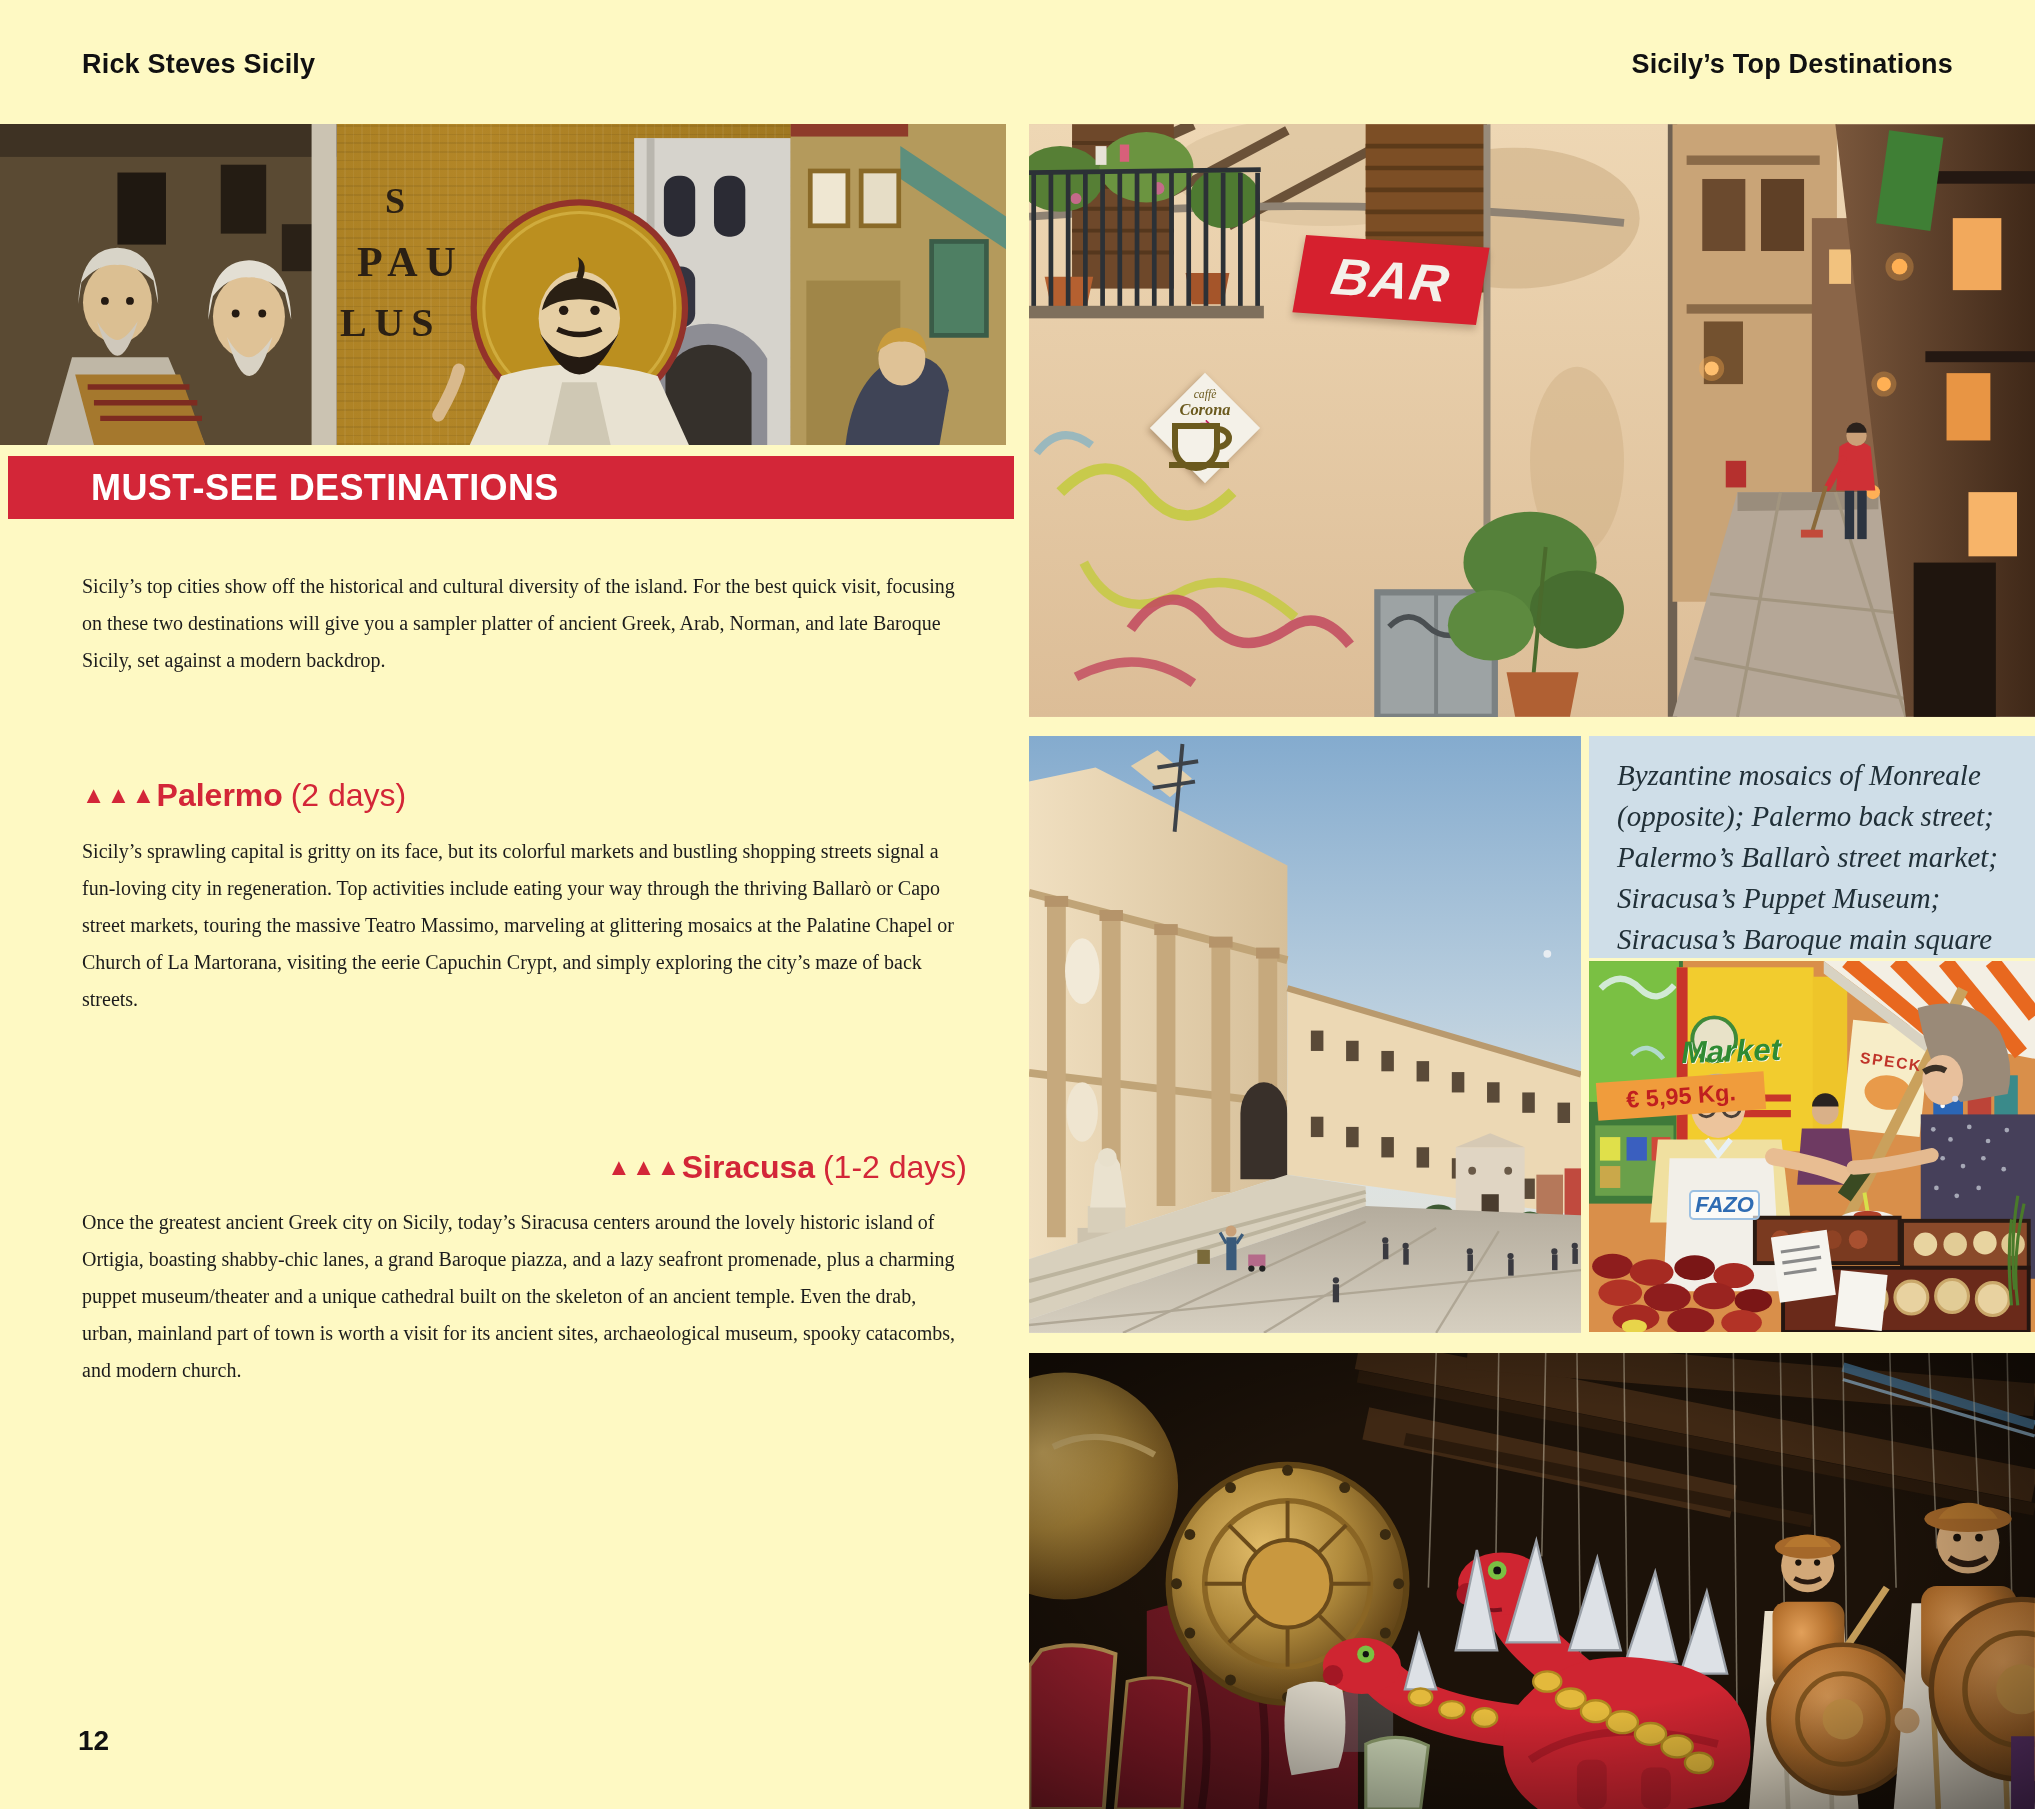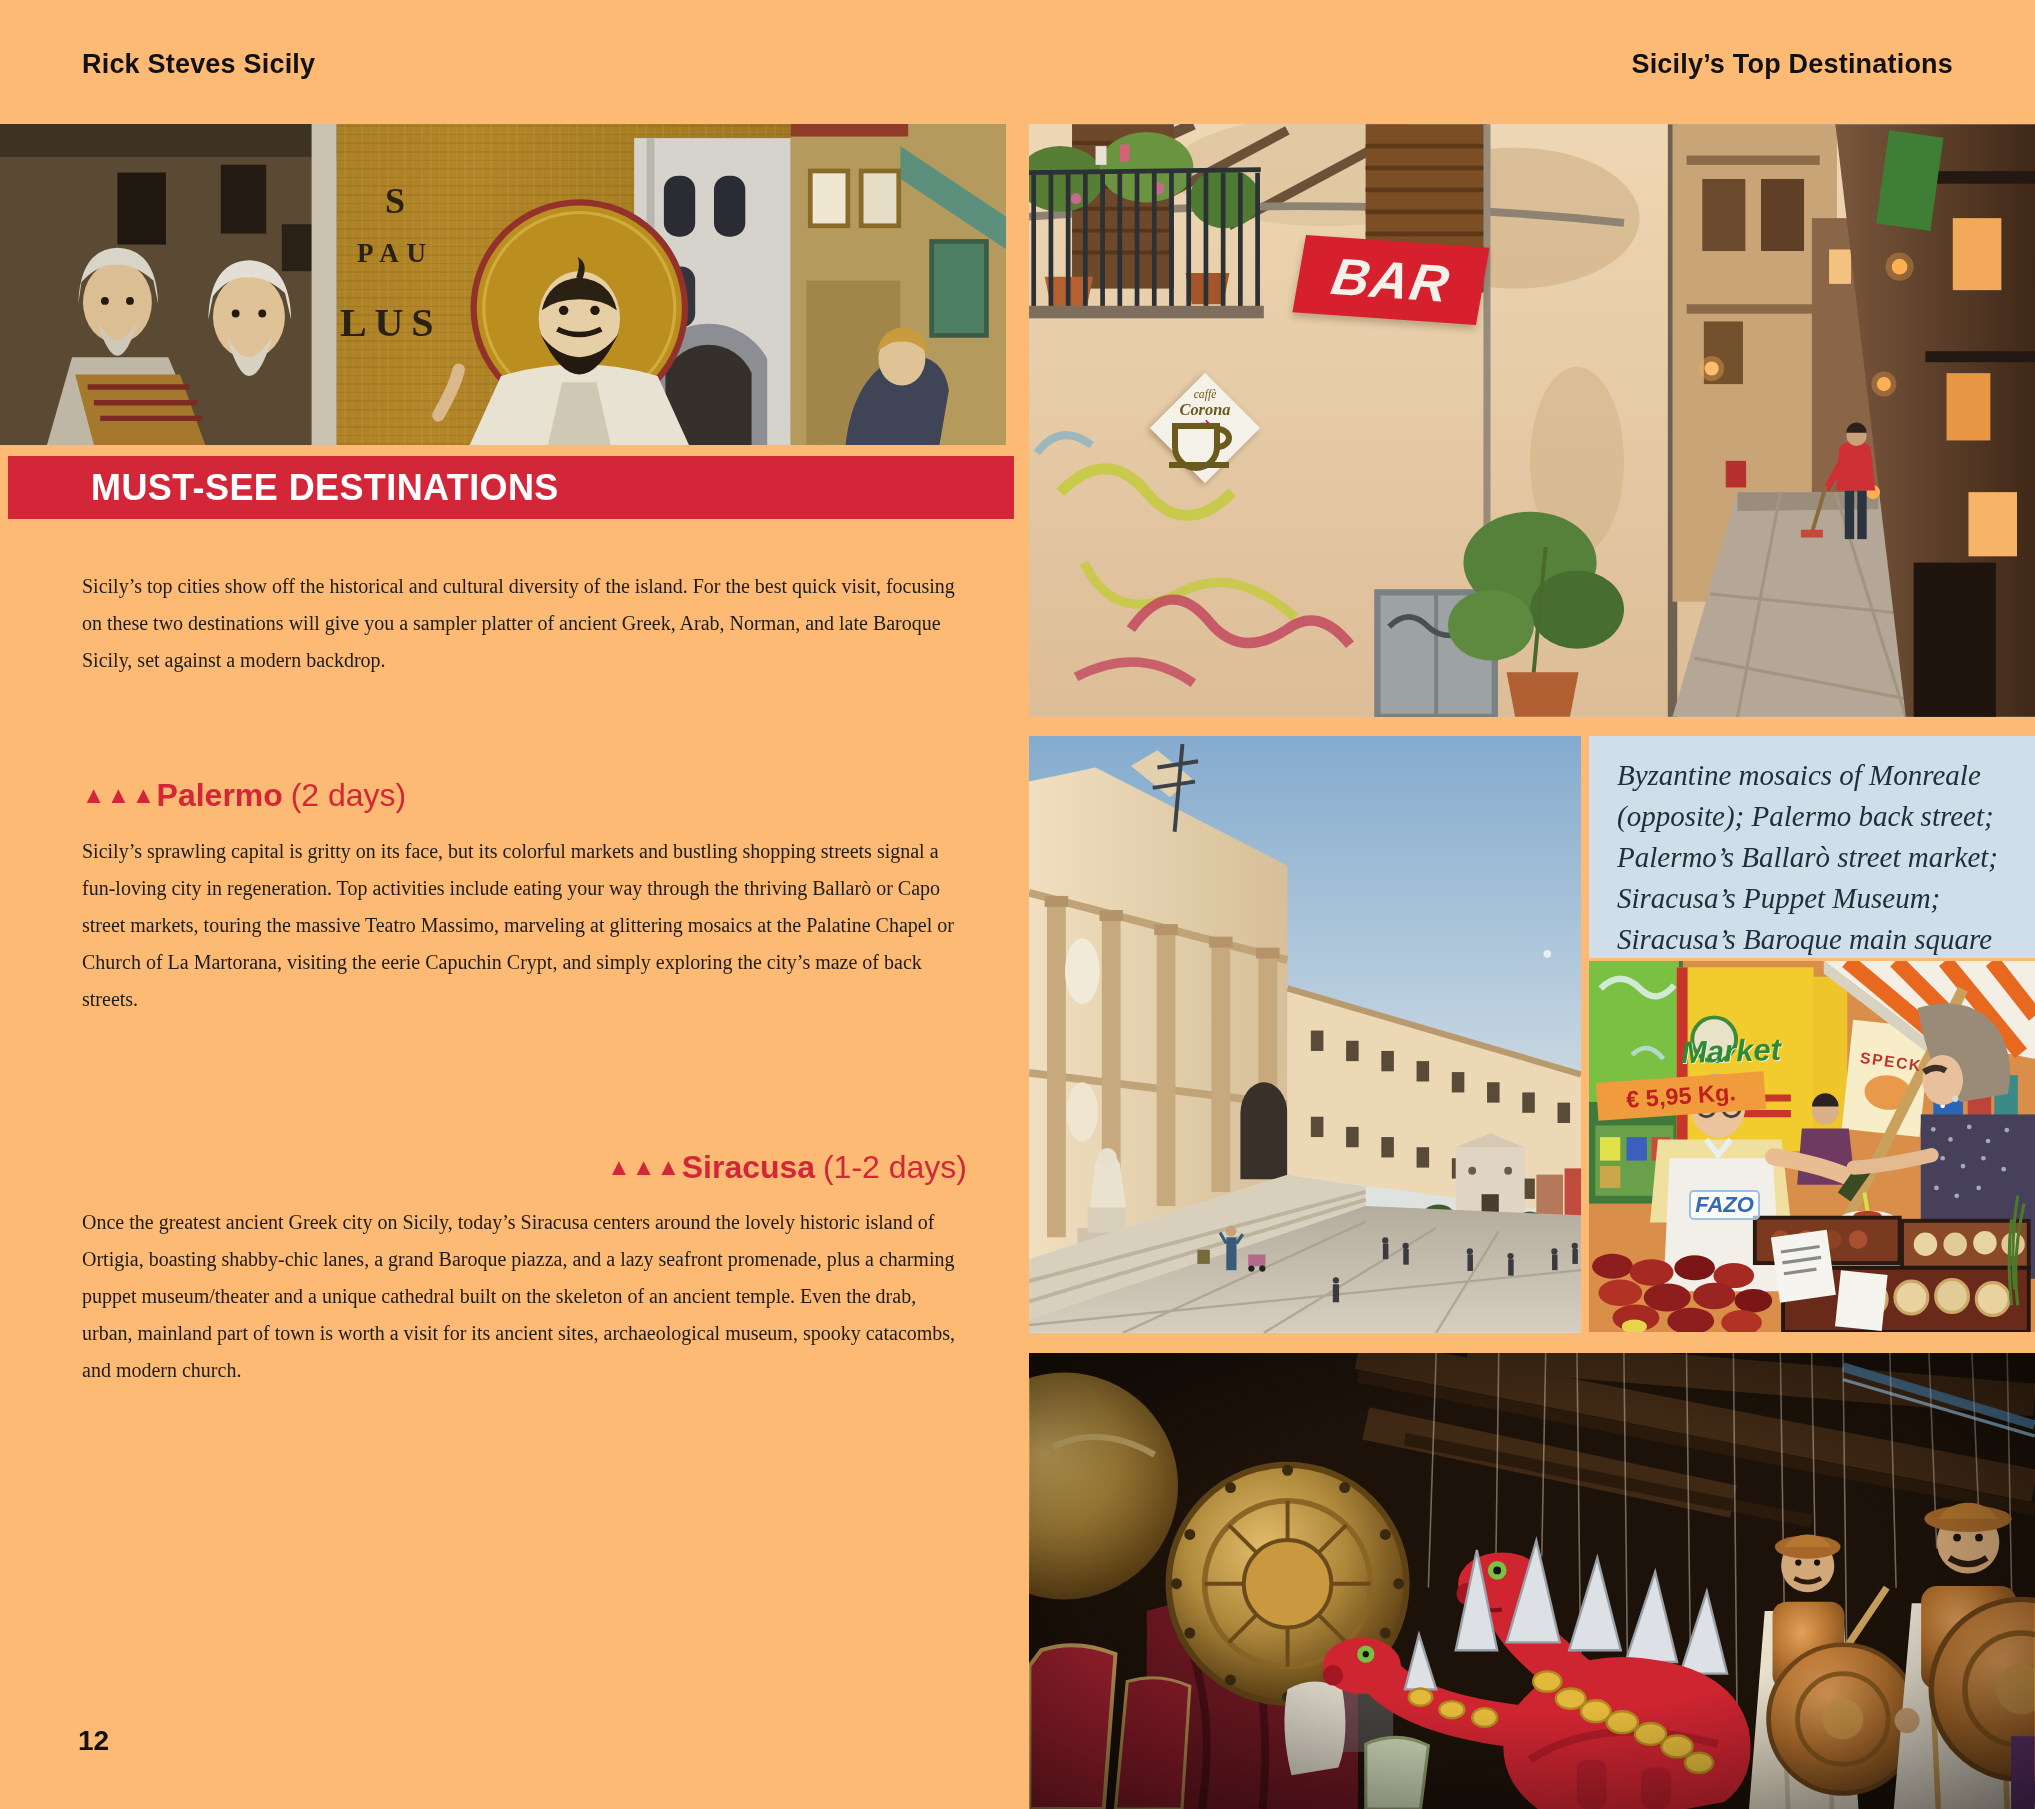--- a/index.html
+++ b/index.html
@@ -1,16 +1,16 @@
 <!DOCTYPE html>
 <html style="font-size:12.5px"><head>
 <meta charset="utf-8">
 <style>
   html,body{margin:0;padding:0;background:#ffffff;}
-  #page{position:relative;width:2035px;height:1809px;background:#fdba74;overflow:hidden;
+  #page{position:relative;width:2035px;height:1809px;background:#fef9c3;overflow:hidden;
         font-family:"Liberation Sans",sans-serif;color:#1c1c1c;}
 
   
   .runhead{position:absolute;top:49px;font-size:27px;font-weight:bold;letter-spacing:0.2px;color:#111;}
   #head-left{left:82px;}
   #head-right{right:82px;text-align:right;}
 
   
   .photo{position:absolute;overflow:hidden;background:#ddd;}
   .photo svg{position:absolute;inset:0;width:100%;height:100%;display:block;}
@@ -22,21 +22,21 @@
   #photo-street{left:1029px;top:124px;width:1006px;height:593px;background:#e6ccaa;}
   #photo-square{left:1029px;top:736px;width:552px;height:597px;
     background:linear-gradient(180deg,#84abce 0%,#b9cede 45%,#dde3e2 72%,#e5e1d6 100%);}
   #photo-market{left:1589px;top:961px;width:446px;height:371px;background:#d98f4a;}
   #photo-puppets{left:1029px;top:1353px;width:1006px;height:456px;background:#140c07;}
 
   
   .ovl{position:absolute;pointer-events:none;}
   .mosaic-letter{font-family:"Liberation Serif",serif;color:#2b2014;font-weight:600;}
   #mosaic-s{left:385px;top:56px;font-size:36px;}
-  #mosaic-pau{left:357px;top:114px;font-size:27px;letter-spacing:7.8px;}
+  #mosaic-pau{left:357px;top:114px;font-size:42px;letter-spacing:7.8px;}
   #mosaic-lus{left:340px;top:175px;font-size:40px;letter-spacing:7.8px;font-family:Liberation Serif, serif;}
   #bar-sign{left:270px;top:117px;width:184px;height:78px;background:#d6202e;
     transform:rotate(4deg) skewX(-6deg);box-shadow:0 4.7px 7.8px rgba(60,30,10,.25);
     text-align:center;line-height:78px;font-size:52px;font-style:italic;font-weight:900;
     color:#f4f1ea;letter-spacing:1.6px;}
   #cafe-sign{left:137px;top:265px;width:78px;height:78px;background:#f4f1e8;
     transform:rotate(45deg);box-shadow:0 3.1px 6.3px rgba(80,50,20,.35);}
   #cafe-inner{position:absolute;inset:0;transform:rotate(-45deg);text-align:center;
     font-family:"Liberation Serif",serif;color:#6b5a1e;}
   #cafe-cup{display:block;margin:12.5px auto 0;}

